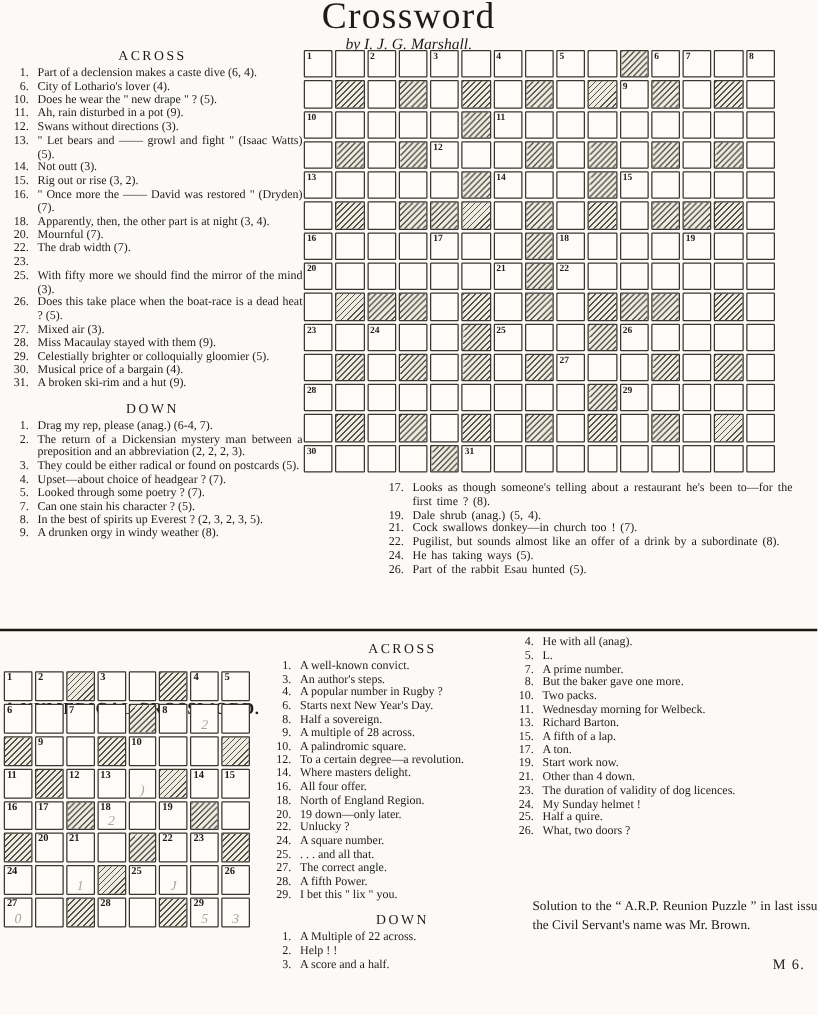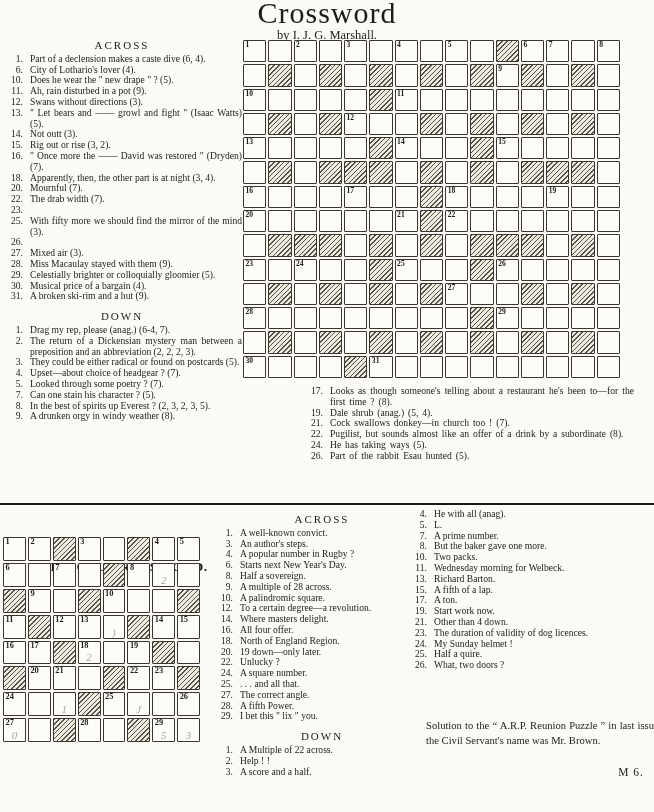--- a/index.html
+++ b/index.html
@@ -1,20 +1,20 @@
 <!DOCTYPE html>
 <html><head>
 <meta charset="utf-8">
 <style>
   html,body{margin:0;padding:0;}
   .page{position:relative;width:654px;height:812px;background:#fbfaf6;color:#1d1c18;
         font-family:"Liberation Serif", serif;overflow:hidden;padding-left:19px;}
   .abs{position:absolute;}
   .title{top:-4px;left:0;width:654px;text-align:center;font-size:30px;letter-spacing:1px;}
-  .byline{top:28px;left:0;width:654px;text-align:center;font-size:12.5px;}
+  .byline{top:28px;left:0;width:654px;text-align:center;font-size:12.5px;font-style:italic;}
   .colhead{text-align:center;font-size:11px;letter-spacing:2px;margin:0 0 3px 0;}
   .clues{font-size:9.6px;line-height:10.8px;}
   .clue{display:flex;}
   .clue .num{flex:none;width:21px;text-align:right;padding-right:7px;}
   .clue .txt{flex:1;text-align:justify;}
   .left-col{top:40px;left:2px;width:240px;}
   .down-head{margin-top:9px;}
   .xgrid{display:grid;gap:2px;}
   .cell{position:relative;border:1.3px solid #38362f;background:#fdfcf8;border-radius:1px;}
   .cell.sh{background-color:#eceade;
@@ -94,20 +94,21 @@
         </div>
         <div class="clue">
           <span class="num">23.</span>
         </div>
         <div class="clue">
           <span class="num">25.</span>
           <span class="txt">With fifty more we should find the mirror of the mind (3).</span>
         </div>
         <div class="clue">
           <span class="num">26.</span>
+          <span class="txt">Does this take place when the boat-race is a dead heat ? (5).</span>
         </div>
         <div class="clue">
           <span class="num">27.</span>
           <span class="txt">Mixed air (3).</span>
         </div>
         <div class="clue">
           <span class="num">28.</span>
           <span class="txt">Miss Macaulay stayed with them (9).</span>
         </div>
         <div class="clue">

